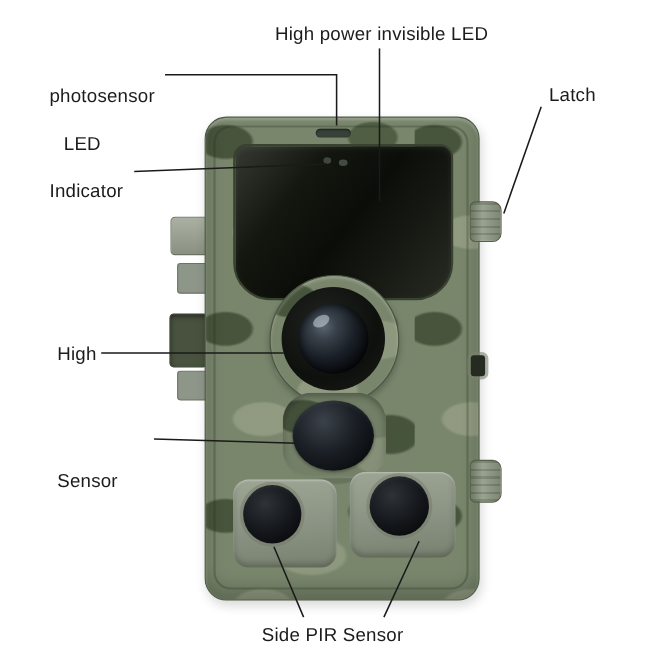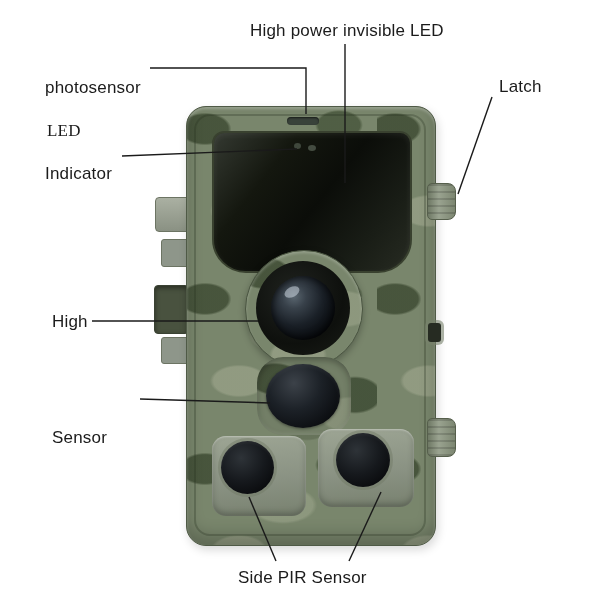--- a/index.html
+++ b/index.html
@@ -203,19 +203,19 @@
     <line class="cl" x1="122" y1="156" x2="297" y2="149"></line>
     <line class="cl" x1="92" y1="321" x2="258" y2="321"></line>
     <line class="cl" x1="140" y1="399" x2="270" y2="403"></line>
     <line class="cl" x1="249" y1="497" x2="276" y2="561"></line>
     <line class="cl" x1="381" y1="492" x2="349" y2="561"></line>
   </svg>
 
   <div class="label" style="left:45px;  top:59px;margin-top:19px;">photosensor</div>
   <div class="label" style="left:250px; top:21px;text-align:center;">High power invisible LED</div>
   <div class="label" style="left:499px; top:77px;text-align:center;">Latch</div>
-  <div class="label" style="left:47px;  top:121px;font-family:Liberation Serif, serif;">LED</div>
+  <div class="label" style="left:58px;  top:121px;">LED</div>
   <div class="label" style="left:45px;  top:164px;">Indicator</div>
   <div class="label" style="left:52px;  top:312px;">High</div>
   <div class="label" style="left:52px;  top:428px;">Sensor</div>
   <div class="label" style="left:238px; top:568px;">Side PIR Sensor</div>
 
 </div>
 
 </body></html>

